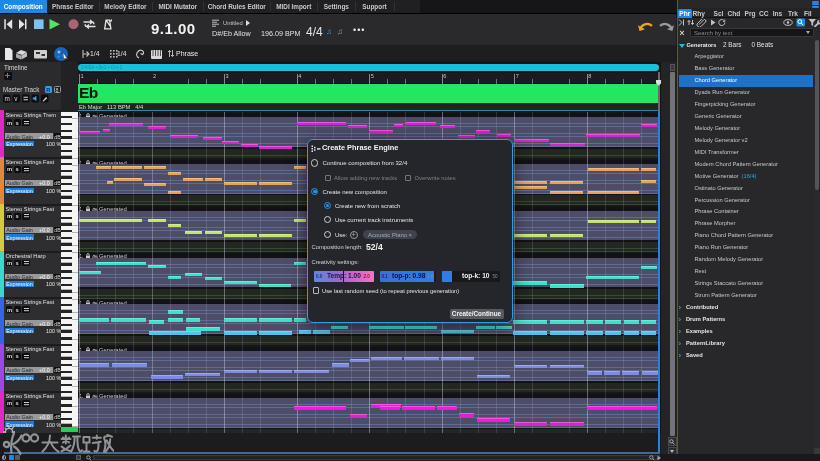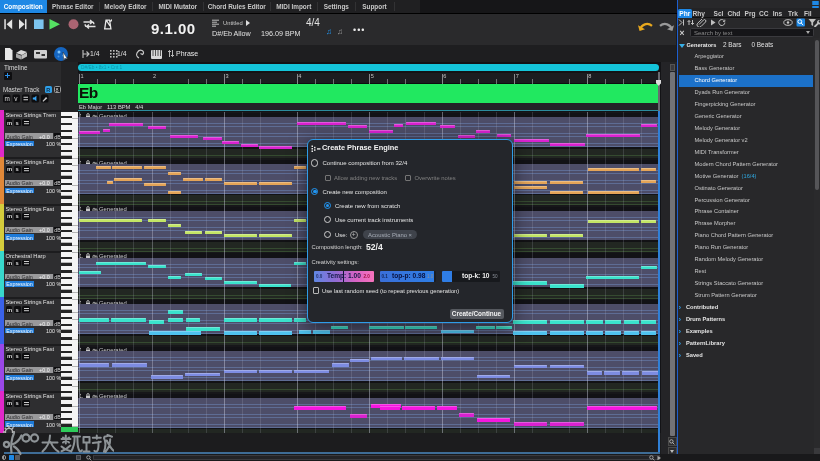--- a/index.html
+++ b/index.html
@@ -49,21 +49,21 @@
 </g>
 </svg>
 <div class="tx" style="left:151px;top:20px;font-size:15px;font-weight:bold;color:#f2f2f2;letter-spacing:0.5px;">9.1.00</div>
 <svg class="ab" style="left:211px;top:19px;" width="9" height="8" viewBox="0 0 9 8" stroke="#bbb" stroke-width="1" fill="none">
 <path d="M1 1.2h7M1 3.2h5M1 5.2h7M1 7.2h4"></path>
     </svg>
 <div class="tx" style="left:223px;top:19.5px;font-size:5.8px;color:#c8c8c8;">Untitled</div>
 <div class="ab" style="left:246px;top:19.5px;width:0;height:0;border-left:4px solid #ddd;border-top:3px solid transparent;border-bottom:3px solid transparent;"></div>
 <div class="tx" style="left:212px;top:28.5px;font-size:7.2px;color:#e2e2e2;">D#/Eb Allow</div>
 <div class="tx" style="left:261px;top:28.5px;font-size:7.2px;color:#e2e2e2;">196.09 BPM</div>
-<div class="tx" style="left:306px;top:17px;font-size:10px;color:#e2e2e2;">4/4</div>
+<div class="tx" style="left:306px;top:25px;font-size:12px;color:#e2e2e2;">4/4</div>
 <div class="tx" style="left:326px;top:26.5px;font-size:8px;color:#2196f3;font-weight:bold;">♫</div>
 <div class="tx" style="left:337px;top:26.5px;font-size:8px;color:#9a9a9a;">♫</div>
 <div class="tx" style="left:353px;top:24.5px;font-size:9px;color:#e8e8e8;letter-spacing:1px;">•••</div>
 <div class="ab" style="left:0;top:45px;width:676px;height:17px;background:#1e1e20;"></div>
 <svg class="ab" style="left:3px;top:47px;" width="160" height="14" viewBox="0 0 160 14">
 <path d="M2 1h5l2.5 2.5V13H2z" fill="#e8e8e8"></path>
 <g fill="#d8d8d8">
         <path d="M13 6l5-3 6 2-5 3z"></path>
         <path d="M13 6.5l5 2v4l-5-2z" fill="#a8a8a8"></path>
         <path d="M18.3 8.6l5.7-3v4l-5.7 3z" fill="#c0c0c0"></path>

